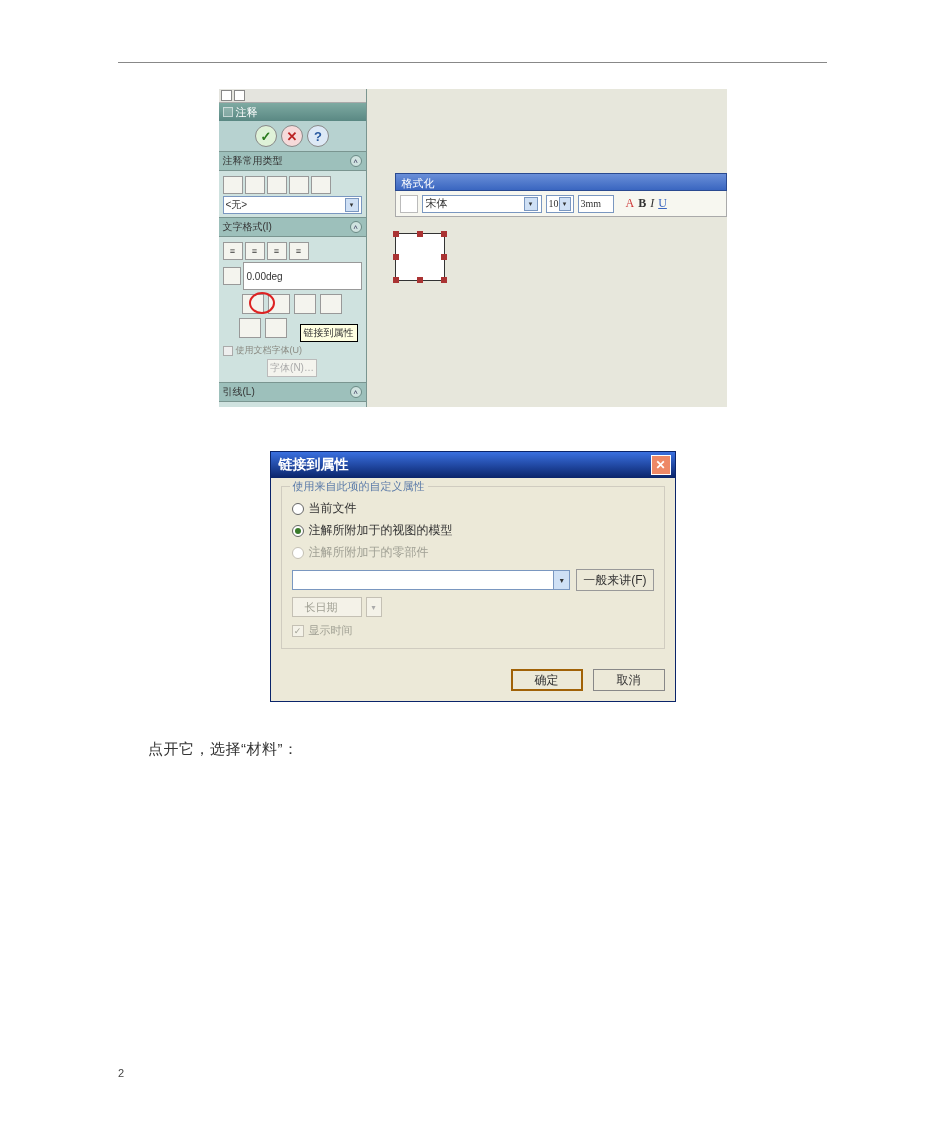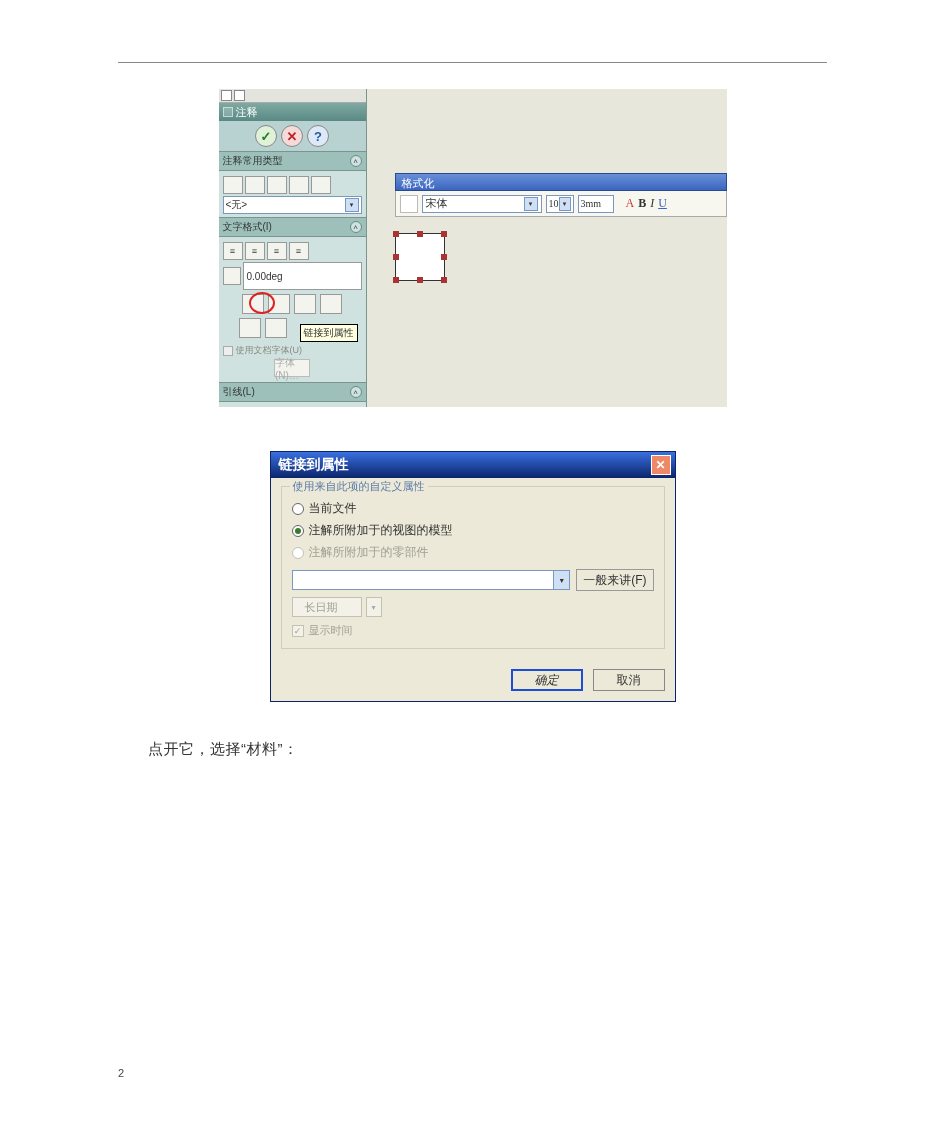--- a/index.html
+++ b/index.html
@@ -112,21 +112,21 @@
     width:26px;height:22px;border:2px solid #d22;border-radius:50%;
     pointer-events:none;
   }
   .sw-tooltip{
     background:#ffffe1;border:1px solid #000;padding:1px 3px;font-size:10px;
     display:inline-block; margin-top:2px;
   }
   .sw-checkbox-row{display:flex;align-items:center;gap:3px;font-size:9px;color:#8a8a82;margin:2px 0;}
   .sw-cb{width:10px;height:10px;border:1px solid #aaa;background:#eee;}
   .sw-font-btn{
-    width:36px;height:18px;background:#f4f4ee;border:1px solid #bbb;color:#aaa;
+    width:50px;height:18px;background:#f4f4ee;border:1px solid #bbb;color:#aaa;
     font-size:10px;display:flex;align-items:center;justify-content:center;margin:2px auto;
   }
   
   .fmt-bar {
     position:absolute;
     left:176px; top:84px; right:0;
     height:32px;
     background:#e7e7dc;
   }
   .fmt-title{
@@ -233,21 +233,21 @@
     display:flex;align-items:center;padding:0 12px;font-size:11px;
   }
   .dlg-date-dd{width:16px;height:20px;border:1px solid #c4c0b4;background:#f4f2e8;display:flex;align-items:center;justify-content:center;font-size:8px;color:#aaa;}
   .dlg-cb-row{display:flex;align-items:center;gap:5px;color:#a0a094;font-size:11px;}
   .dlg-cb{width:12px;height:12px;border:1px solid #c4c0b4;background:#f4f2e8;display:flex;align-items:center;justify-content:center;font-size:9px;color:#a0a094;}
   .dlg-buttons{display:flex;justify-content:flex-end;gap:10px;padding:10px;}
   .dlg-btn{
     width:72px;height:22px;border:1px solid #888;background:#ece9d8;
     display:flex;align-items:center;justify-content:center;font-size:12px;
   }
-  .dlg-btn.default{border:2px solid #1d4ed8;font-style:italic;}
+  .dlg-btn.default{border:2px solid #a16207;}
   .page-num{
     position:absolute;left:118px;bottom:44px;font-size:11px;color:#444;
   }
 </style>
 </head>
 <body>
 
 <div class="page">
   <div class="hr-top"></div>
 

